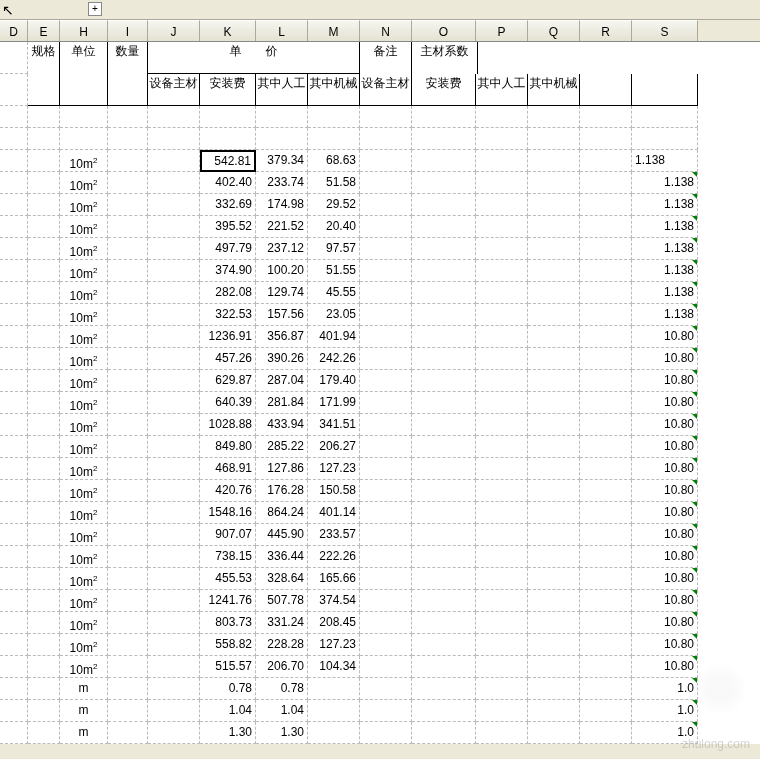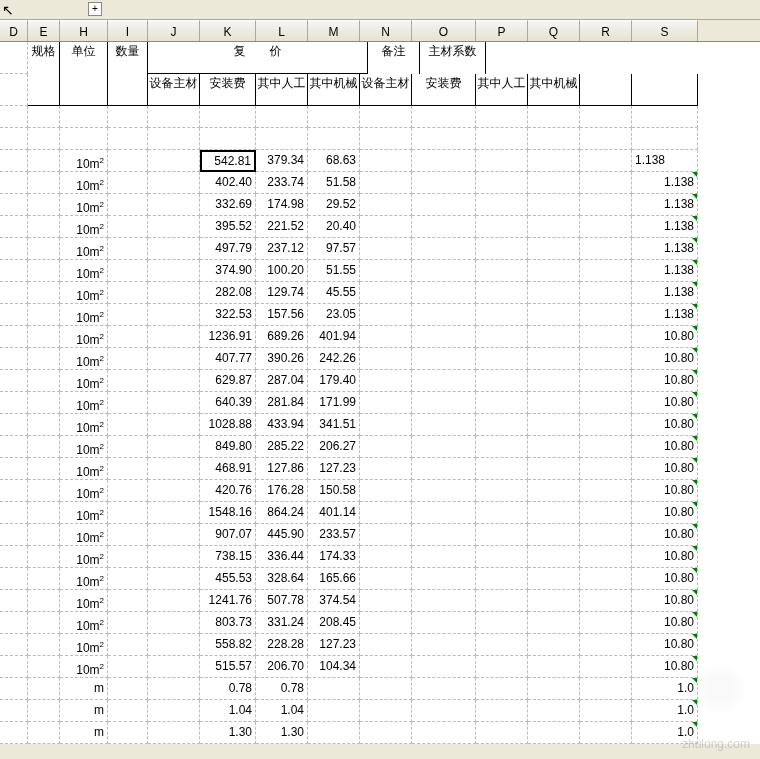--- a/index.html
+++ b/index.html
@@ -94,21 +94,21 @@
       border-right: 1px dashed #bbb;
       border-bottom: 1px dashed #bbb;
       padding: 0 3px;
       line-height: 21px;
       text-align: right;
       font-size: 12px;
       white-space: nowrap;
       overflow: visible;
       position: relative;
     }
-    .dcell.center { }
+    .dcell.center { text-align: center; }
     .dcell.left { text-align: left; }
     .unit-text sup { font-size: 8px; }
     .green-mark::after {
       content: "";
       position: absolute;
       top: 0;
       right: 0;
       width: 0;
       height: 0;
       border-top: 5px solid #008000;
@@ -160,21 +160,21 @@
   <div class="col-header col-S">S</div>
 </div>
 
 <div class="grid-area">
 
   <div class="header-row1">
     <div class="hcell col-D dashed"></div>
     <div class="hcell col-E nb-bottom">规格</div>
     <div class="hcell col-H nb-bottom">单位</div>
     <div class="hcell col-I nb-bottom">数量</div>
-    <div class="hcell" style="width:220px">复　　价</div>
+    <div class="hcell" style="width:212px">单　　价</div>
     <div class="hcell col-R nb-bottom">备注</div>
     <div class="hcell col-S nb-bottom">主材系数</div>
   </div>
 
   <div class="header-row2">
     <div class="hcell col-D dashed"></div>
     <div class="hcell col-E"></div>
     <div class="hcell col-H"></div>
     <div class="hcell col-I"></div>
     <div class="hcell col-J">设备主材</div>
@@ -351,36 +351,36 @@
         <div class="dcell col-R"></div>
         <div class="dcell col-S green-mark">1.138</div>
       </div>
       <div class="data-row">
         <div class="dcell col-D"></div>
         <div class="dcell col-E"></div>
         <div class="dcell col-H center unit-text">10m<sup>2</sup></div>
         <div class="dcell col-I"></div>
         <div class="dcell col-J"></div>
         <div class="dcell col-K">1236.91</div>
-        <div class="dcell col-L">689.26</div>
+        <div class="dcell col-L">356.87</div>
         <div class="dcell col-M">401.94</div>
         <div class="dcell col-N"></div>
         <div class="dcell col-O"></div>
         <div class="dcell col-P"></div>
         <div class="dcell col-Q"></div>
         <div class="dcell col-R"></div>
         <div class="dcell col-S green-mark">10.80</div>
       </div>
       <div class="data-row">
         <div class="dcell col-D"></div>
         <div class="dcell col-E"></div>
         <div class="dcell col-H center unit-text">10m<sup>2</sup></div>
         <div class="dcell col-I"></div>
         <div class="dcell col-J"></div>
-        <div class="dcell col-K">407.77</div>
+        <div class="dcell col-K">457.26</div>
         <div class="dcell col-L">390.26</div>
         <div class="dcell col-M">242.26</div>
         <div class="dcell col-N"></div>
         <div class="dcell col-O"></div>
         <div class="dcell col-P"></div>
         <div class="dcell col-Q"></div>
         <div class="dcell col-R"></div>
         <div class="dcell col-S green-mark">10.80</div>
       </div>
       <div class="data-row">
@@ -512,21 +512,21 @@
         <div class="dcell col-S green-mark">10.80</div>
       </div>
       <div class="data-row">
         <div class="dcell col-D"></div>
         <div class="dcell col-E"></div>
         <div class="dcell col-H center unit-text">10m<sup>2</sup></div>
         <div class="dcell col-I"></div>
         <div class="dcell col-J"></div>
         <div class="dcell col-K">738.15</div>
         <div class="dcell col-L">336.44</div>
-        <div class="dcell col-M">174.33</div>
+        <div class="dcell col-M">222.26</div>
         <div class="dcell col-N"></div>
         <div class="dcell col-O"></div>
         <div class="dcell col-P"></div>
         <div class="dcell col-Q"></div>
         <div class="dcell col-R"></div>
         <div class="dcell col-S green-mark">10.80</div>
       </div>
       <div class="data-row">
         <div class="dcell col-D"></div>
         <div class="dcell col-E"></div>

